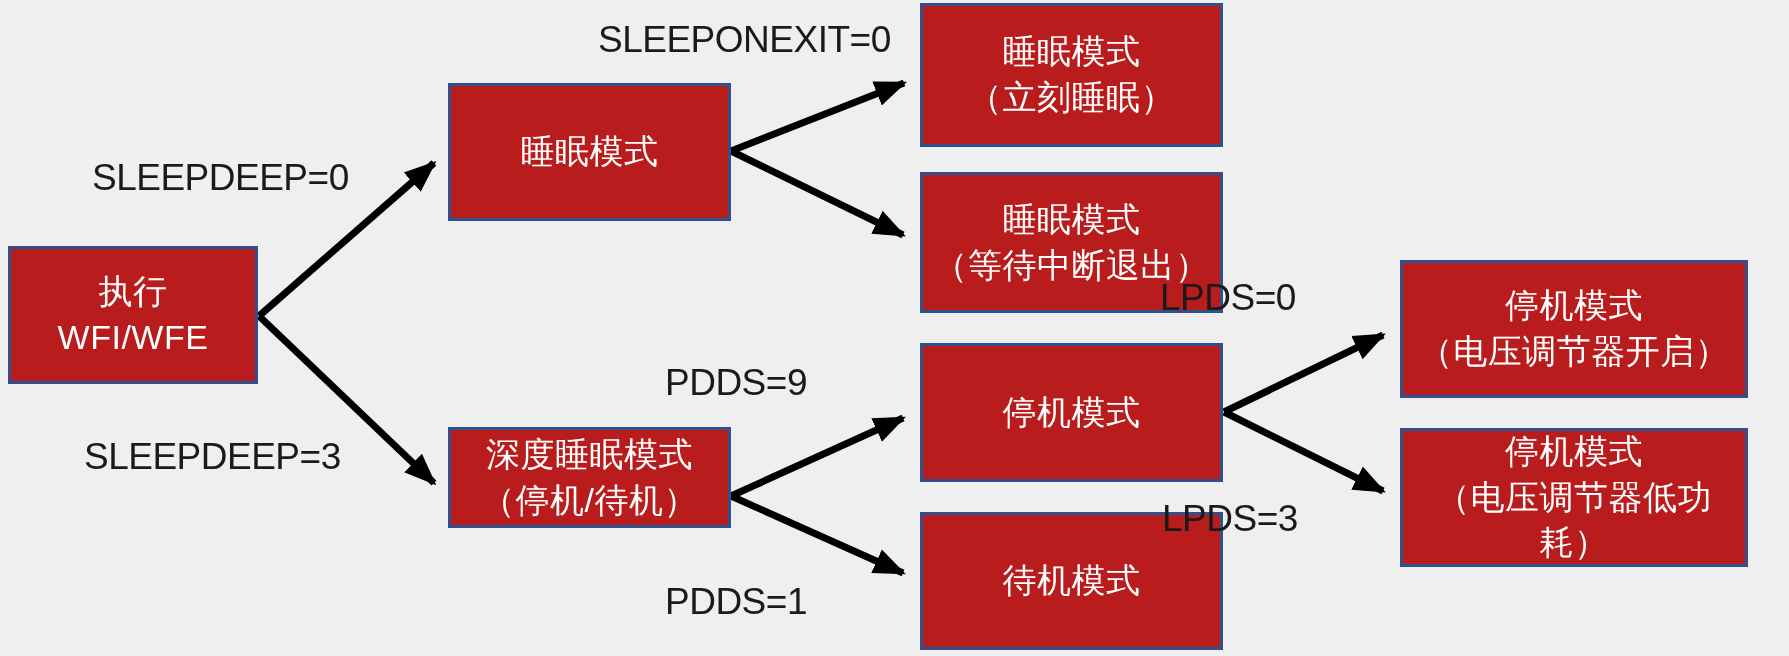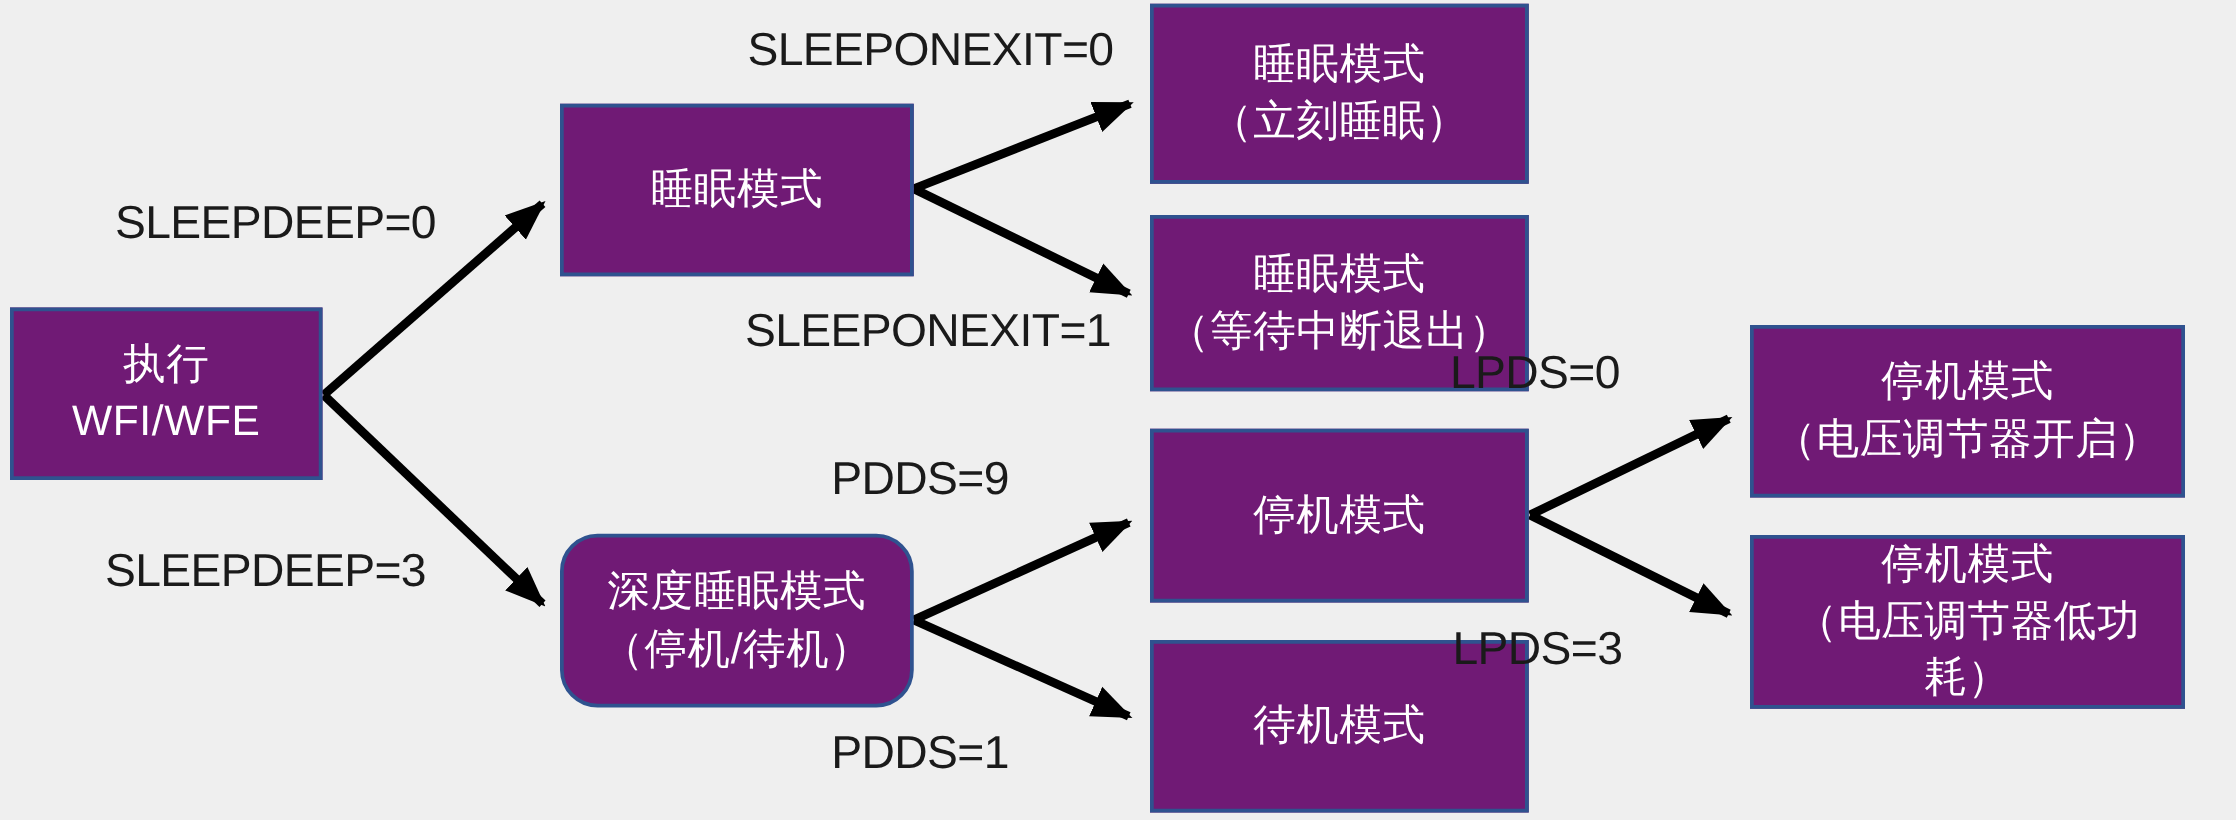--- a/index.html
+++ b/index.html
@@ -17,21 +17,21 @@
   .arrows-layer {
     position: absolute;
     left: 0;
     top: 0;
     width: 1789px;
     height: 656px;
     pointer-events: none;
   }
   .node {
     position: absolute;
-    background: #701a75;
+    background: #b91c1c;
     border: 3px solid #2f528f;
     box-sizing: border-box;
     display: flex;
     align-items: center;
     justify-content: center;
     text-align: center;
   }
   .node-label {
     color: #ffffff;
     font-size: 34px;
@@ -75,21 +75,21 @@
 
   <div class="node" style="left:8px; top:246px; width:250px; height:138px;">
     <span class="node-label">执行
 WFI/WFE</span>
   </div>
 
   <div class="node" style="left:448px; top:83px; width:283px; height:138px;">
     <span class="node-label">睡眠模式</span>
   </div>
 
-  <div class="node" style="left:448px; top:427px; width:283px; height:139px;border-radius:30px;">
+  <div class="node" style="left:448px; top:427px; width:283px; height:101px;">
     <span class="node-label">深度睡眠模式
 （停机/待机）</span>
   </div>
 
   <div class="node" style="left:920px; top:3px; width:303px; height:144px;">
     <span class="node-label">睡眠模式
 （立刻睡眠）</span>
   </div>
 
   <div class="node" style="left:920px; top:172px; width:303px; height:141px;">
@@ -114,21 +114,20 @@
     <span class="node-label">停机模式
 （电压调节器低功耗）</span>
   </div>
 
   <div class="edge-label" style="left:92px; top:158px; width:300px;">SLEEPDEEP=0</div>
 
   <div class="edge-label" style="left:84px; top:437px; width:300px;">SLEEPDEEP=3</div>
 
   <div class="edge-label" style="left:598px; top:20px; width:300px;">SLEEPONEXIT=0</div>
 
-  <div class="edge-label" style="left:596px; top:245px; width:300px;">SLEEPONEXIT=1</div>
 
   <div class="edge-label" style="left:665px; top:363px; width:300px;">PDDS=9</div>
 
   <div class="edge-label" style="left:665px; top:582px; width:300px;">PDDS=1</div>
 
   <div class="edge-label" style="left:1160px; top:278px; width:300px;">LPDS=0</div>
 
   <div class="edge-label" style="left:1162px; top:499px; width:300px;">LPDS=3</div>
 
 </div>

